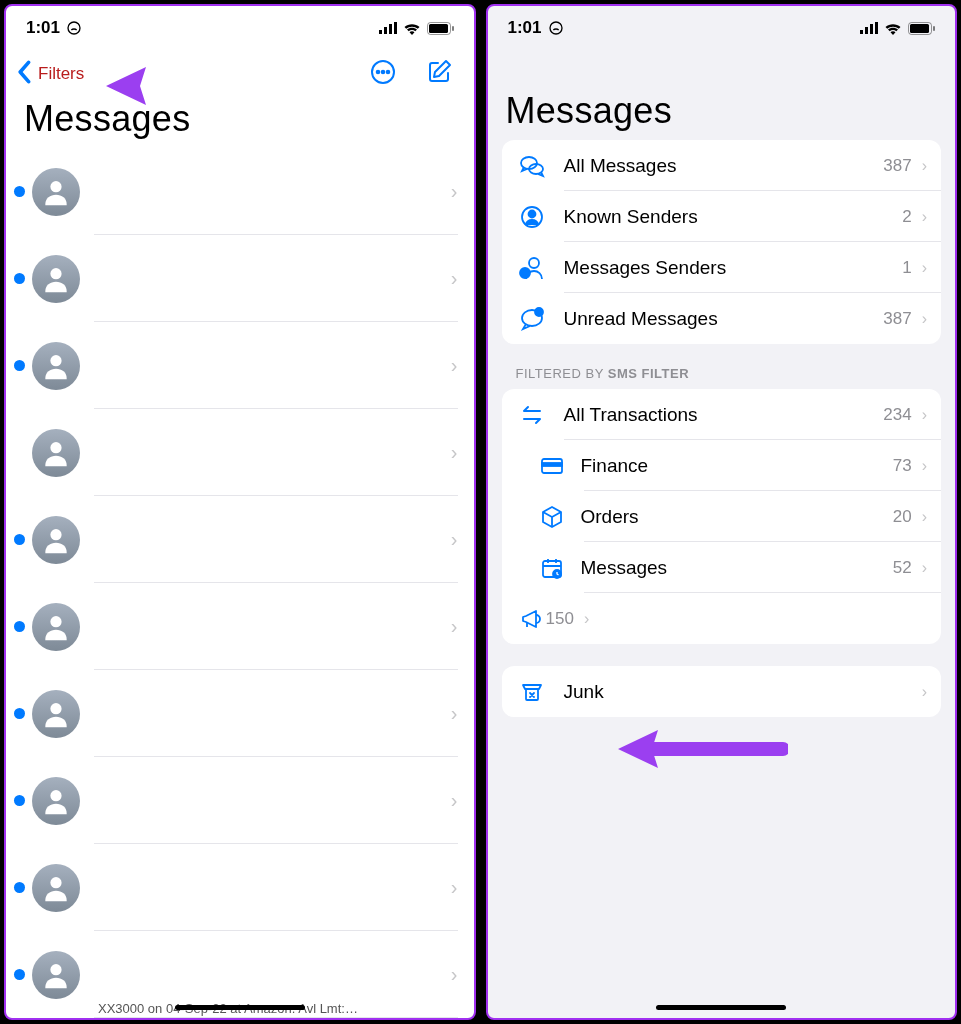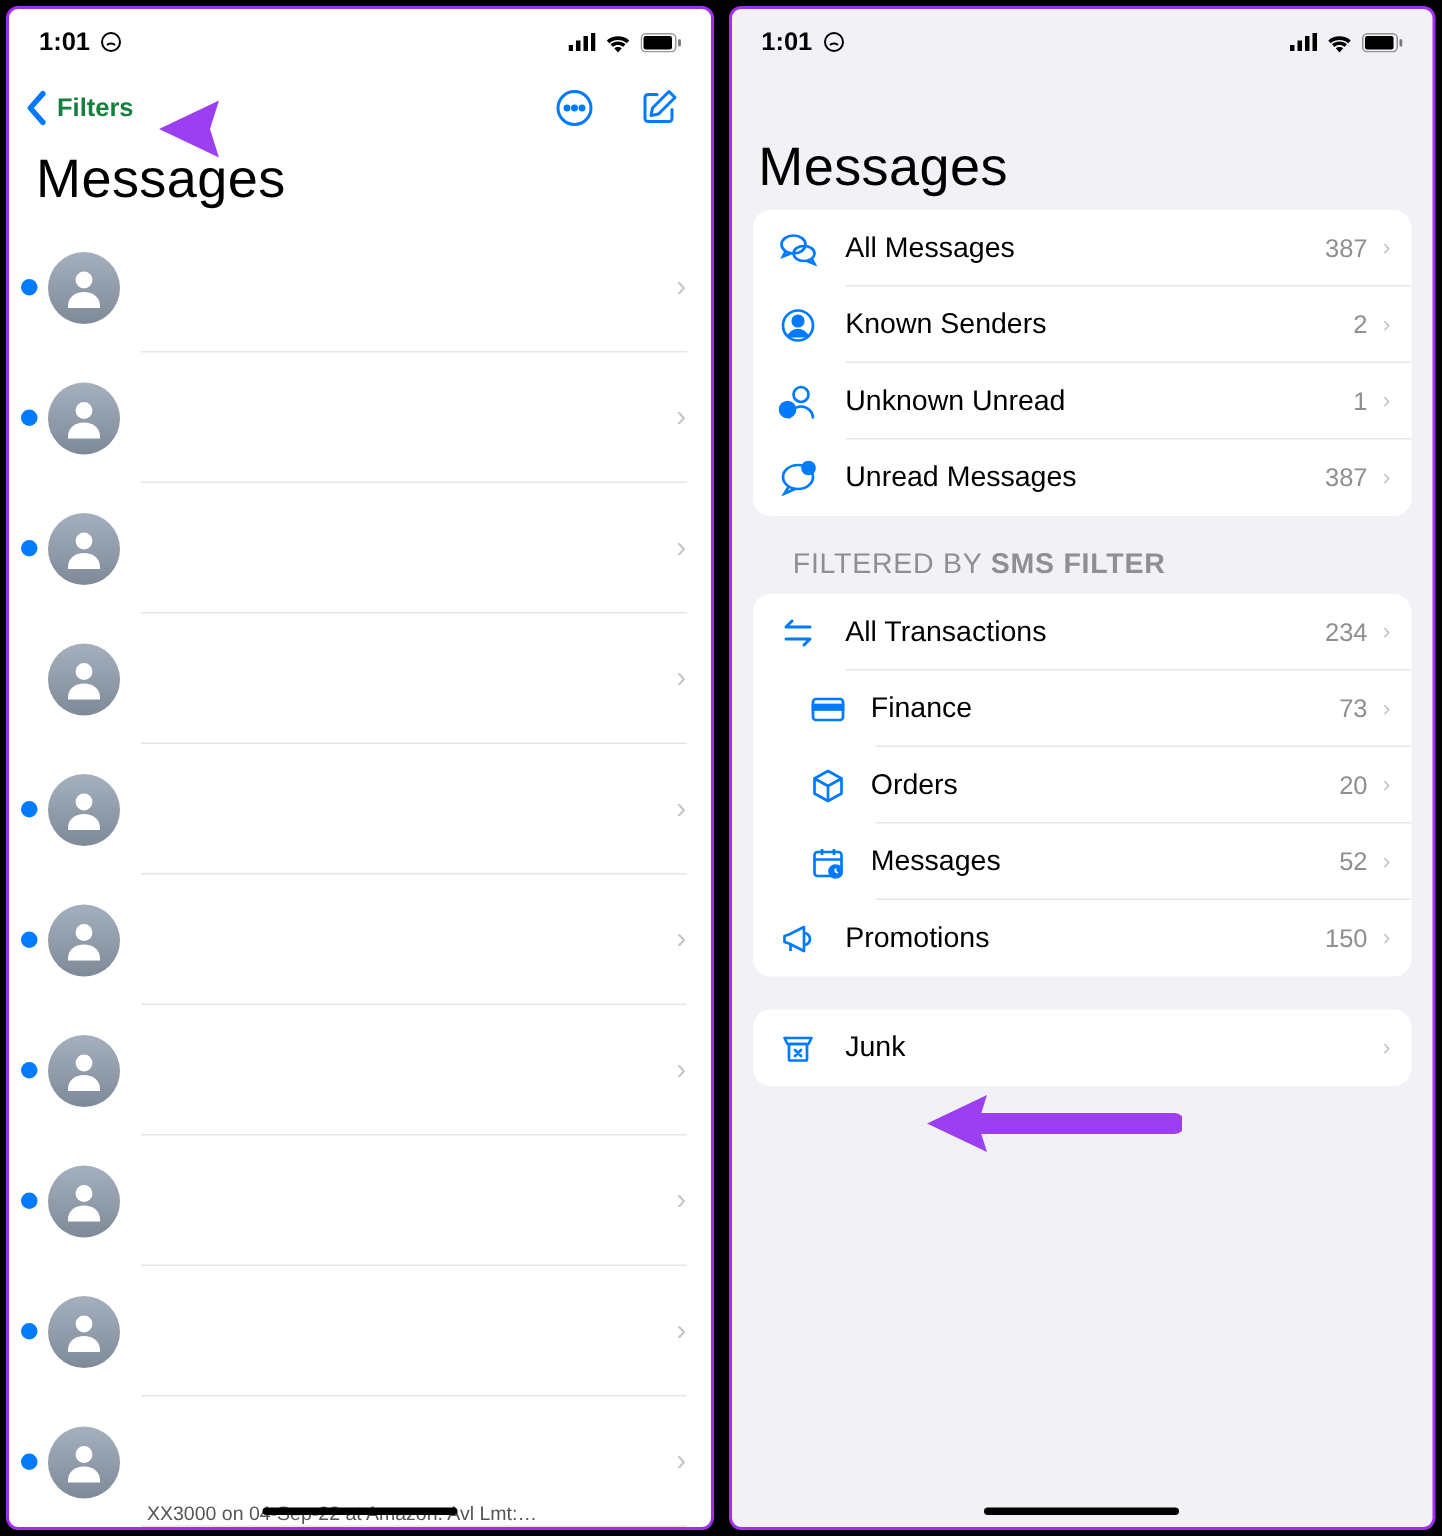--- a/index.html
+++ b/index.html
@@ -41,21 +41,21 @@
 .status-right svg { display: block; }
 
 
 .nav-bar {
   height: 44px;
   display: flex;
   align-items: center;
   justify-content: space-between;
   padding: 0 10px;
 }
-.nav-left { display: flex; align-items: center; gap: 4px; color: #15803d; font-size: 17px; font-weight: bold; }
+.nav-left { display: flex; align-items: flex-end; gap: 4px; color: #b91c1c; font-size: 17px; }
 .nav-actions { display: flex; align-items: center; gap: 30px; padding-right: 12px; }
 .nav-actions svg { color: #007aff; }
 
 
 .big-title {
   font-size: 36px;
   font-weight: 400;
   padding: 4px 18px 8px;
   letter-spacing: 0.3px;
 }
@@ -104,25 +104,24 @@
   color: #555;
   font-size: 13px;
   max-width: 330px;
   overflow: hidden;
   text-overflow: ellipsis;
   white-space: nowrap;
 }
 
 
 .section-header {
-  font-size: 19px;
+  font-size: 13px;
   color: #8e8e93;
   letter-spacing: 0.5px;
   padding: 22px 28px 8px;
-  margin-left: 13px;
 }
 .section-header b { font-weight: 700; }
 .group {
   background: #fff;
   margin: 0 14px;
   border-radius: 12px;
   overflow: hidden;
 }
 .filter-row {
   height: 51px;
@@ -427,21 +426,21 @@
       </div>
       <div class="filter-row">
         <span class="filter-icon">
           <svg width="26" height="26" viewBox="0 0 26 26" fill="none" stroke="#007aff" stroke-width="1.8">
             <circle cx="15" cy="8" r="5"></circle>
             <path d="M7 24c0-5 4-8 8-8s8 3 8 8"></path>
             <circle cx="6" cy="18" r="5" fill="#007aff"></circle>
             <text x="6" y="21" font-size="7" fill="#fff" text-anchor="middle" font-weight="bold">?</text>
           </svg>
         </span>
-        <span class="filter-label">Unknown Unread</span>
+        <span class="filter-label">Messages Senders</span>
         <span class="filter-count">1</span>
         <span class="filter-chevron">›</span>
         <div class="filter-divider"></div>
       </div>
       <div class="filter-row">
         <span class="filter-icon">
           <svg width="24" height="24" viewBox="0 0 24 24" fill="none" stroke="#007aff" stroke-width="1.8">
             <ellipse cx="12" cy="11" rx="10" ry="8"></ellipse>
             <path d="M6 17l-3 5 7-3"></path>
             <circle cx="19" cy="5" r="4" fill="#007aff"></circle>
@@ -509,21 +508,20 @@
         <div class="filter-divider"></div>
       </div>
       <div class="filter-row">
         <span class="filter-icon">
           <svg width="24" height="24" viewBox="0 0 24 24" fill="none" stroke="#007aff" stroke-width="1.8" stroke-linejoin="round">
             <path d="M3 10v4l3 1 10 5V4L6 9z"></path>
             <path d="M16 8a4 4 0 010 8"></path>
             <path d="M7 15v5"></path>
           </svg>
         </span>
-        <span class="filter-label">Promotions</span>
         <span class="filter-count">150</span>
         <span class="filter-chevron">›</span>
       </div>
     </div>
 
   <div style="height:22px"></div>
 
   <div class="group">
     <div class="filter-row">
       <span class="filter-icon">

